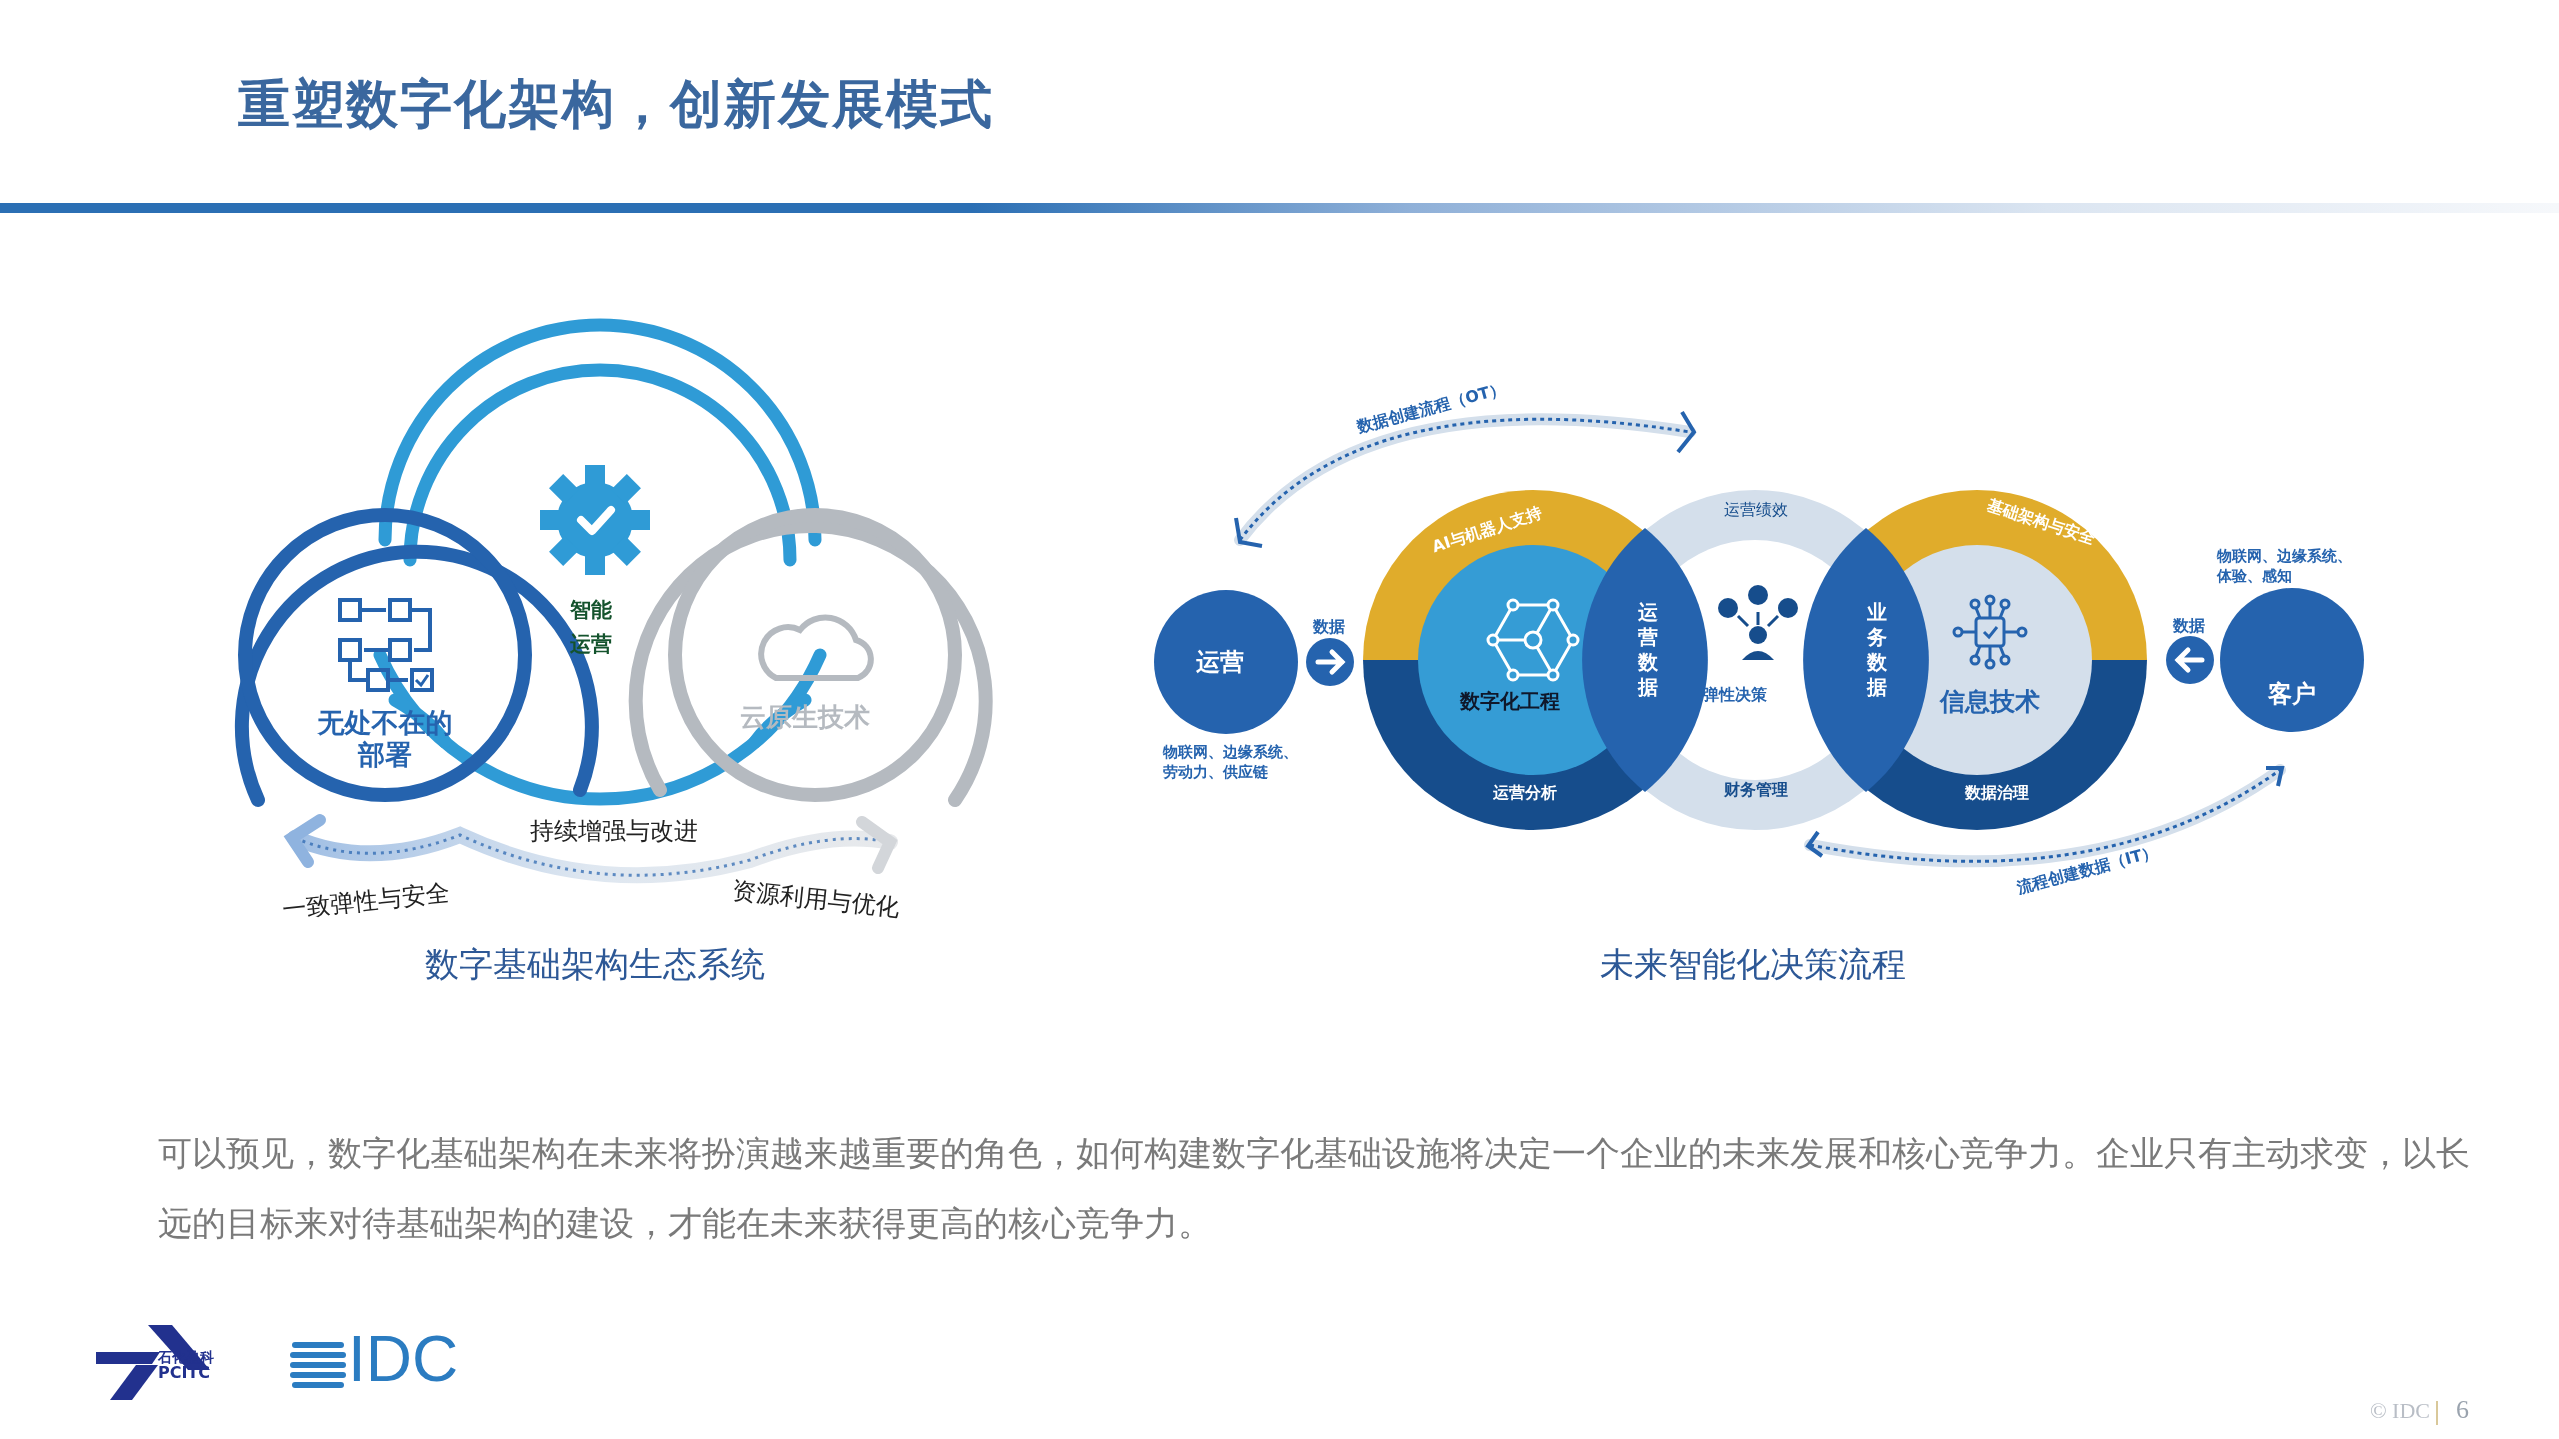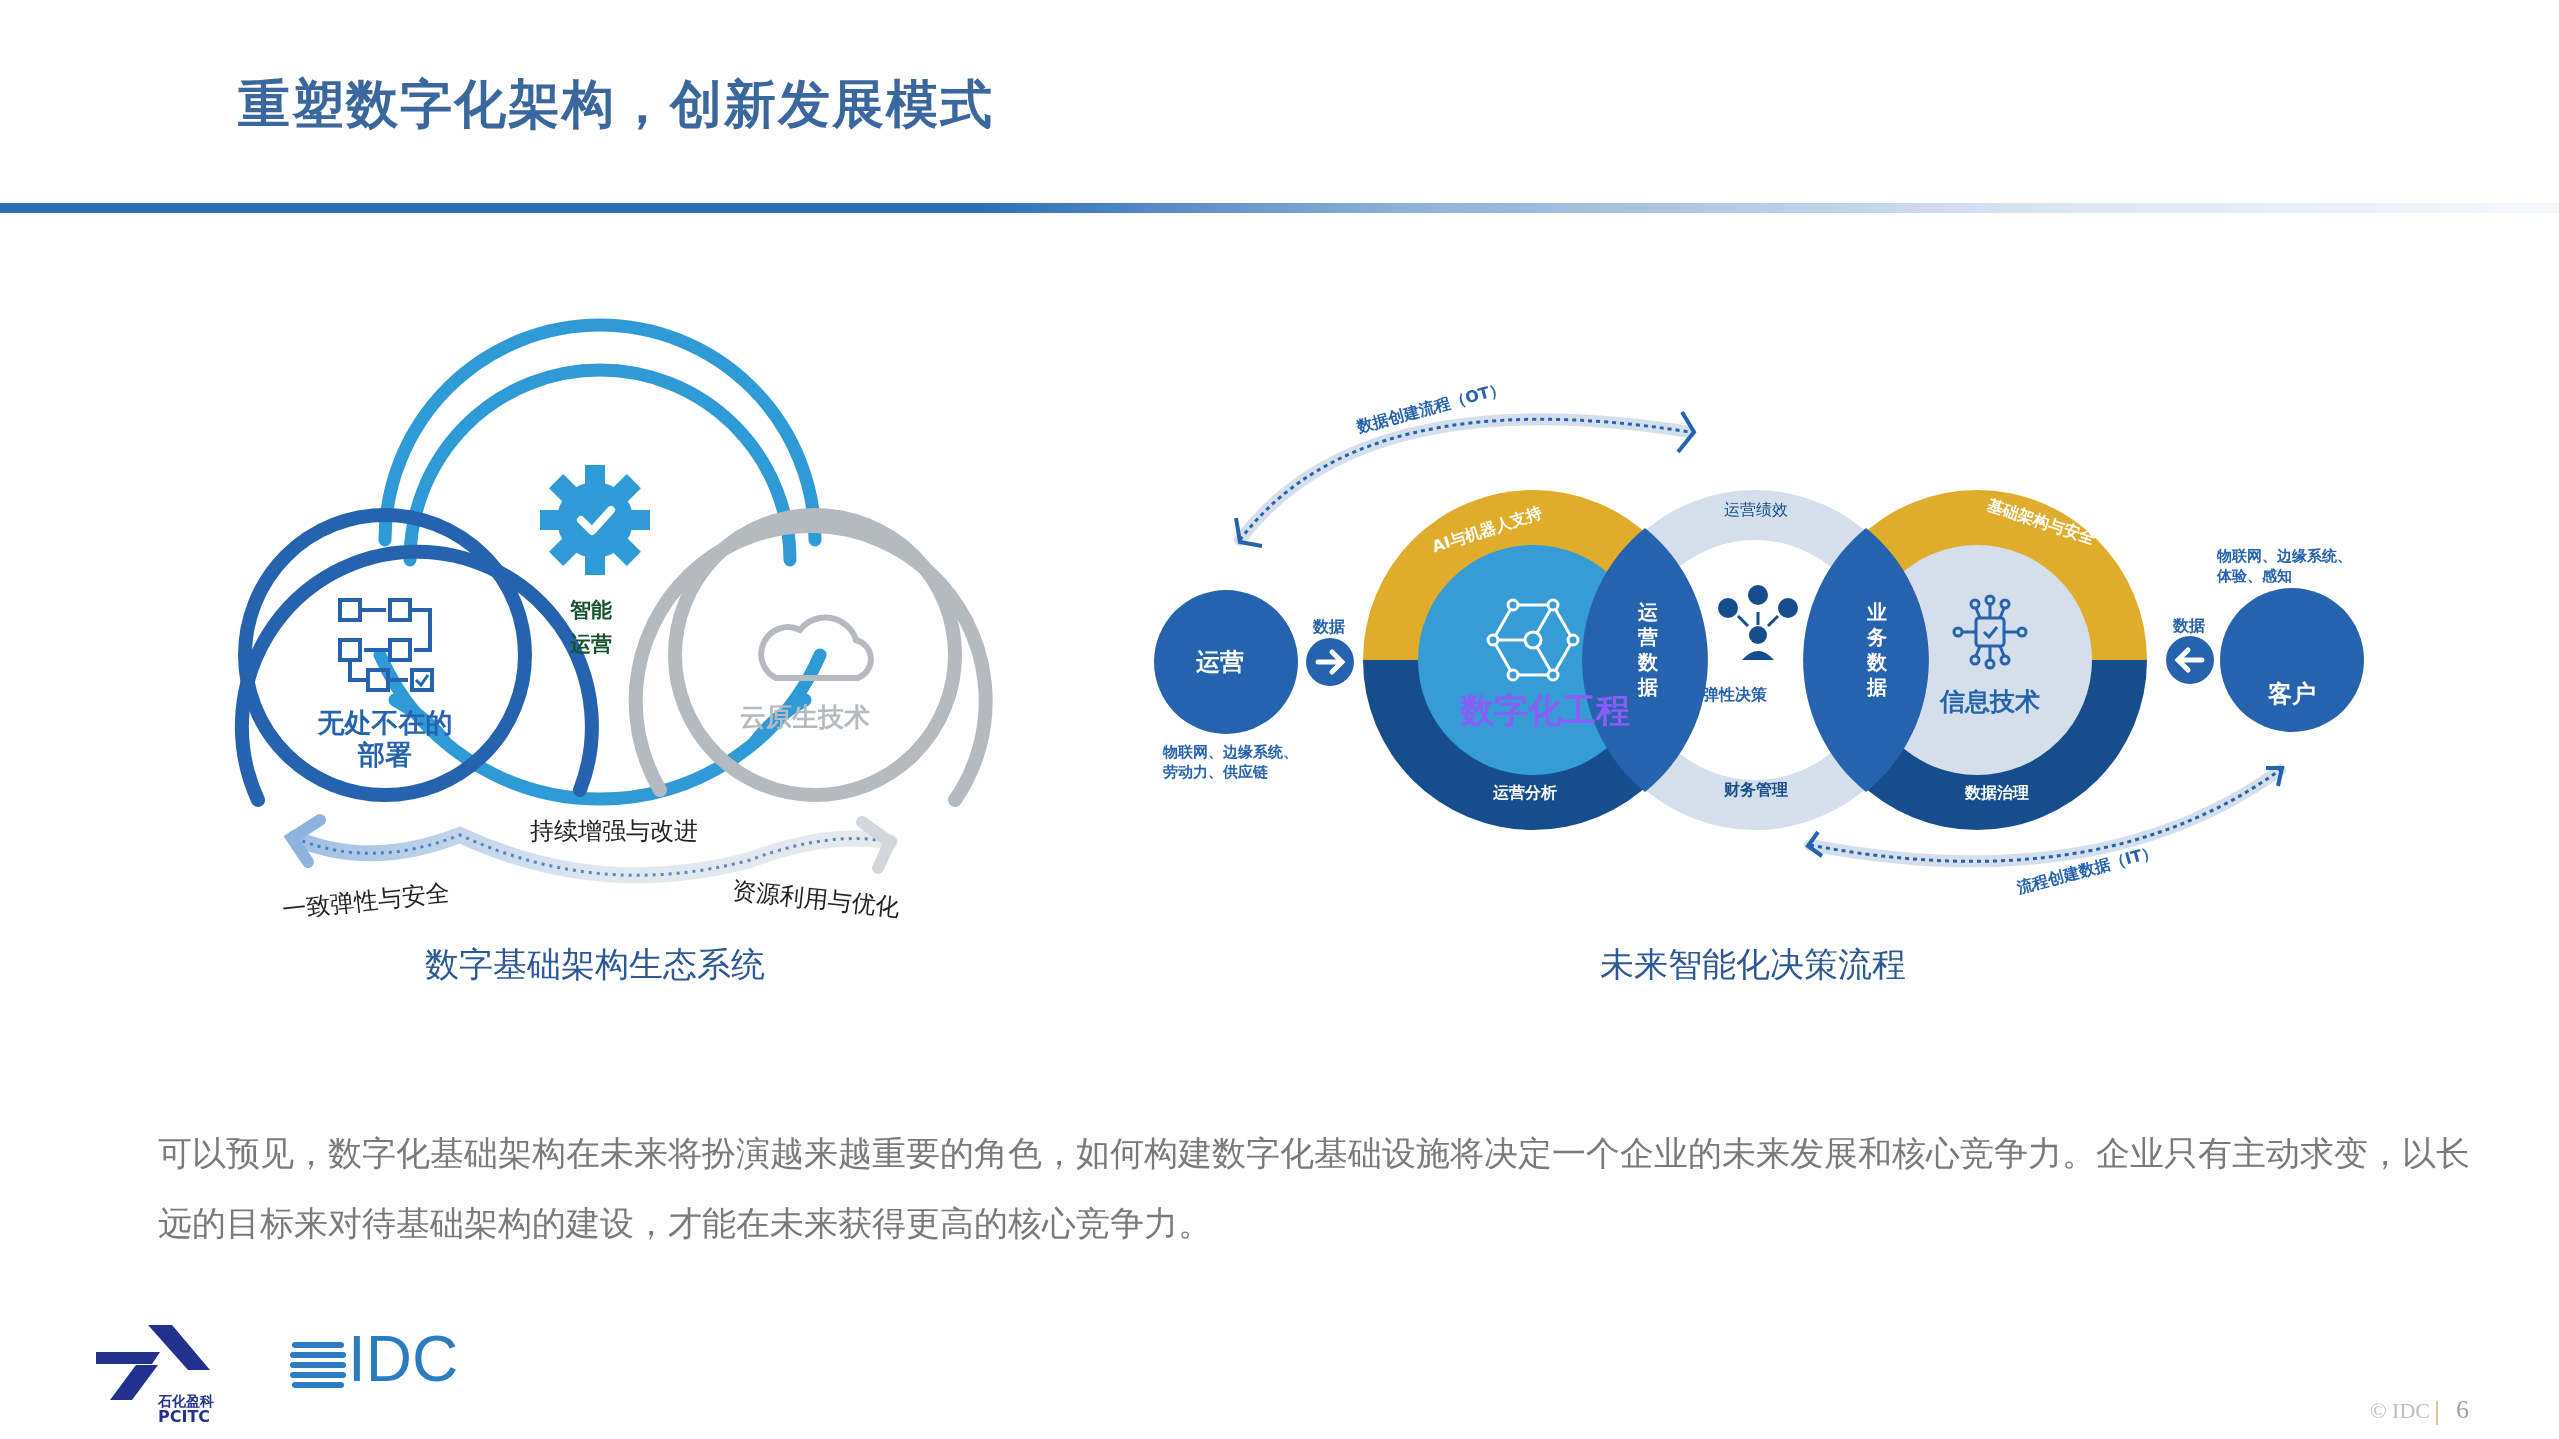--- a/index.html
+++ b/index.html
@@ -204,21 +204,21 @@
 </div>
 
 <div class="abs" style="left:2268px;top:678px;font-size:24px;font-weight:bold;color:#fff;">客户</div>
 <div class="abs" style="left:2173px;top:616px;font-size:16px;font-weight:bold;color:#2563ae;">数据</div>
 <div class="abs" style="left:2217px;top:546px;font-size:15px;font-weight:bold;color:#2563ae;line-height:20px;white-space:nowrap;">
   <div>物联网、边缘系统、</div>
   <div>体验、感知</div>
 </div>
 
 <div class="abs" style="left:1430px;top:520px;font-size:16px;font-weight:bold;color:#fff;white-space:nowrap;transform:rotate(-18deg);">AI与机器人支持</div>
-<div class="abs" style="left:1460px;top:688px;font-size:34px;font-weight:bold;color:#8b5cf6;white-space:nowrap;">数字化工程</div>
+<div class="abs" style="left:1460px;top:688px;font-size:20px;font-weight:bold;color:#0f172a;white-space:nowrap;">数字化工程</div>
 <div class="abs" style="left:1493px;top:783px;font-size:16px;font-weight:bold;color:#fff;white-space:nowrap;">运营分析</div>
 <div class="abs" style="left:1636px;top:600px;width:24px;font-size:20px;font-weight:bold;color:#fff;line-height:25px;text-align:center;">
   <div>运</div>
   <div>营</div>
   <div>数</div>
   <div>据</div>
 </div>
 
 <div class="abs" style="left:1724px;top:500px;font-size:16px;font-weight:normal;color:#164d8c;white-space:nowrap;">运营绩效</div>
 <div class="abs" style="left:1703px;top:685px;font-size:16px;font-weight:bold;color:#2563ae;white-space:nowrap;">弹性决策</div>
@@ -231,21 +231,21 @@
   <div>据</div>
 </div>
 <div class="abs" style="left:1985px;top:512px;font-size:16px;font-weight:bold;color:#fff;white-space:nowrap;transform:rotate(18deg);">基础架构与安全</div>
 <div class="abs" style="left:1940px;top:685px;font-size:25px;font-weight:bold;color:#2563ae;white-space:nowrap;">信息技术</div>
 <div class="abs" style="left:1965px;top:783px;font-size:16px;font-weight:bold;color:#fff;white-space:nowrap;">数据治理</div>
 
 <div class="abs cap" style="left:1600px;top:942px;">未来智能化决策流程</div>
 
 <div class="abs para">可以预见，数字化基础架构在未来将扮演越来越重要的角色，如何构建数字化基础设施将决定一个企业的未来发展和核心竞争力。企业只有主动求变，以长远的目标来对待基础架构的建设，才能在未来获得更高的核心竞争力。</div>
 
-<div class="abs" style="left:158px;top:1350px;font-size:14px;font-weight:bold;color:#22318e;line-height:15px;margin-top:44px;">
+<div class="abs" style="left:158px;top:1350px;font-size:14px;font-weight:bold;color:#22318e;line-height:15px;">
   <div>石化盈科</div>
   <div style="font-size:16px;">PCITC</div>
 </div>
 <div class="abs" style="left:348px;top:1326px;font-size:64px;color:#2b7cc1;line-height:66px;font-family:'Liberation Sans',sans-serif;">IDC</div>
 
 <div class="abs footer">
   <span>© IDC</span><span class="bar"></span><span class="pg">6</span>
 </div>
 
 </body></html>

